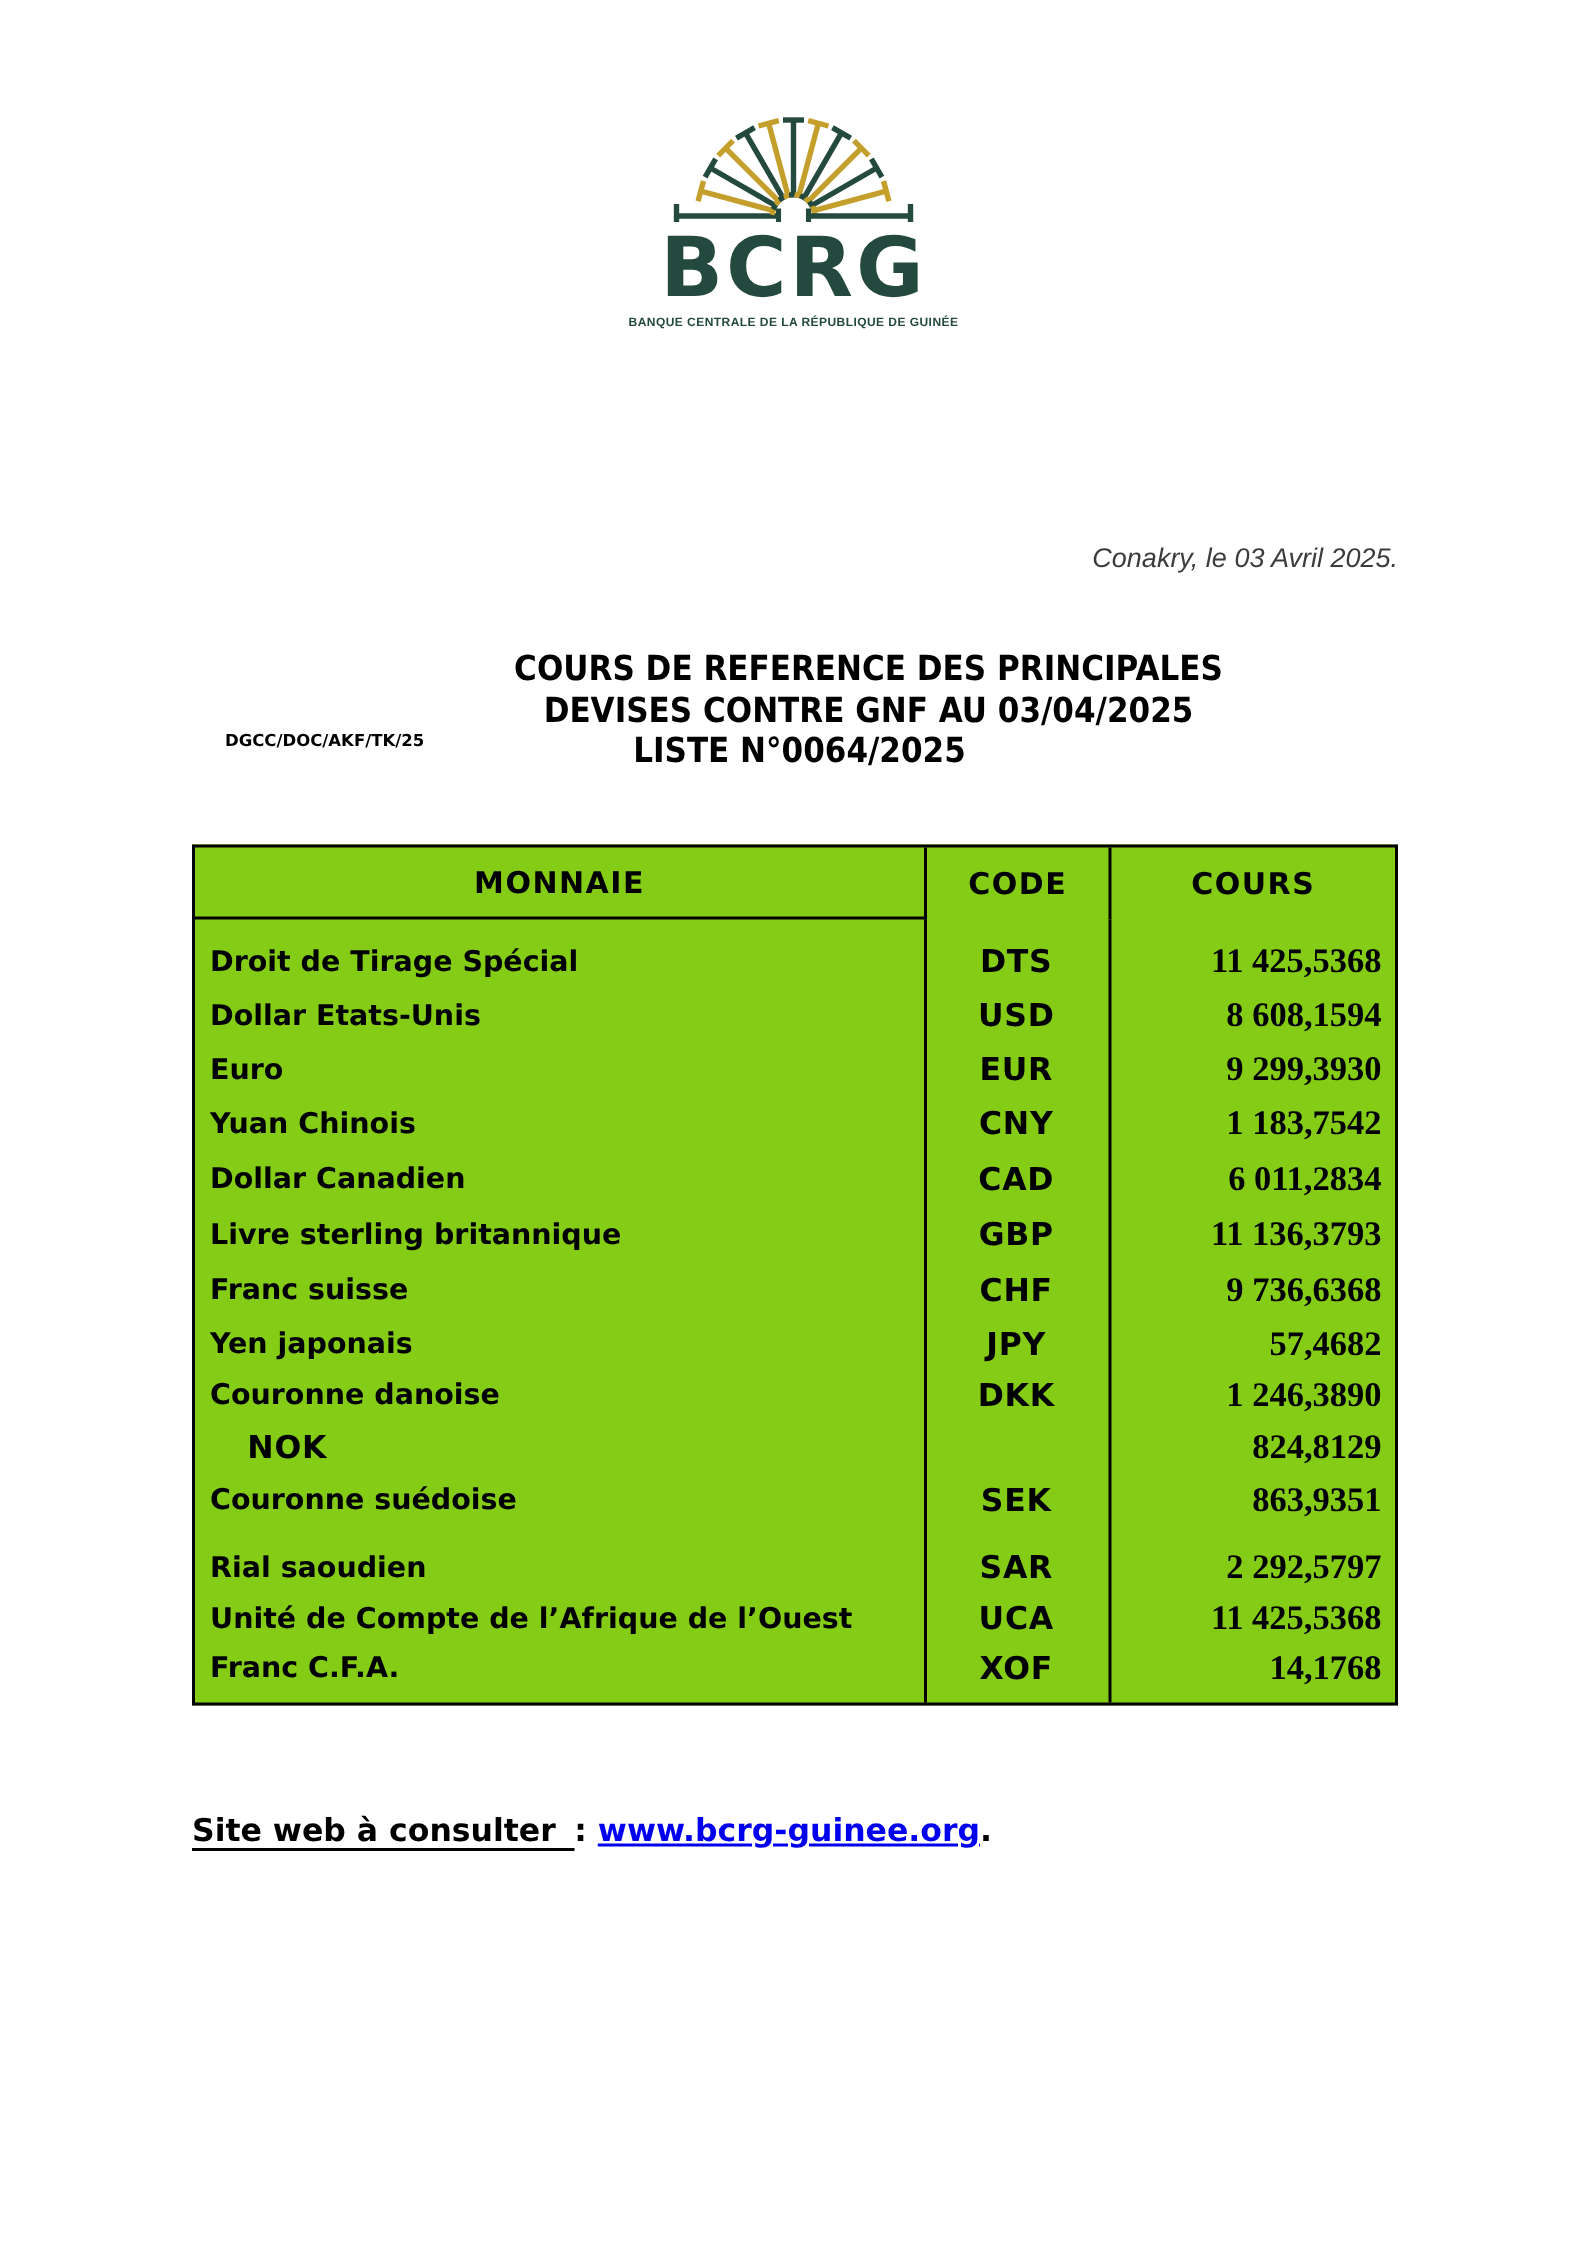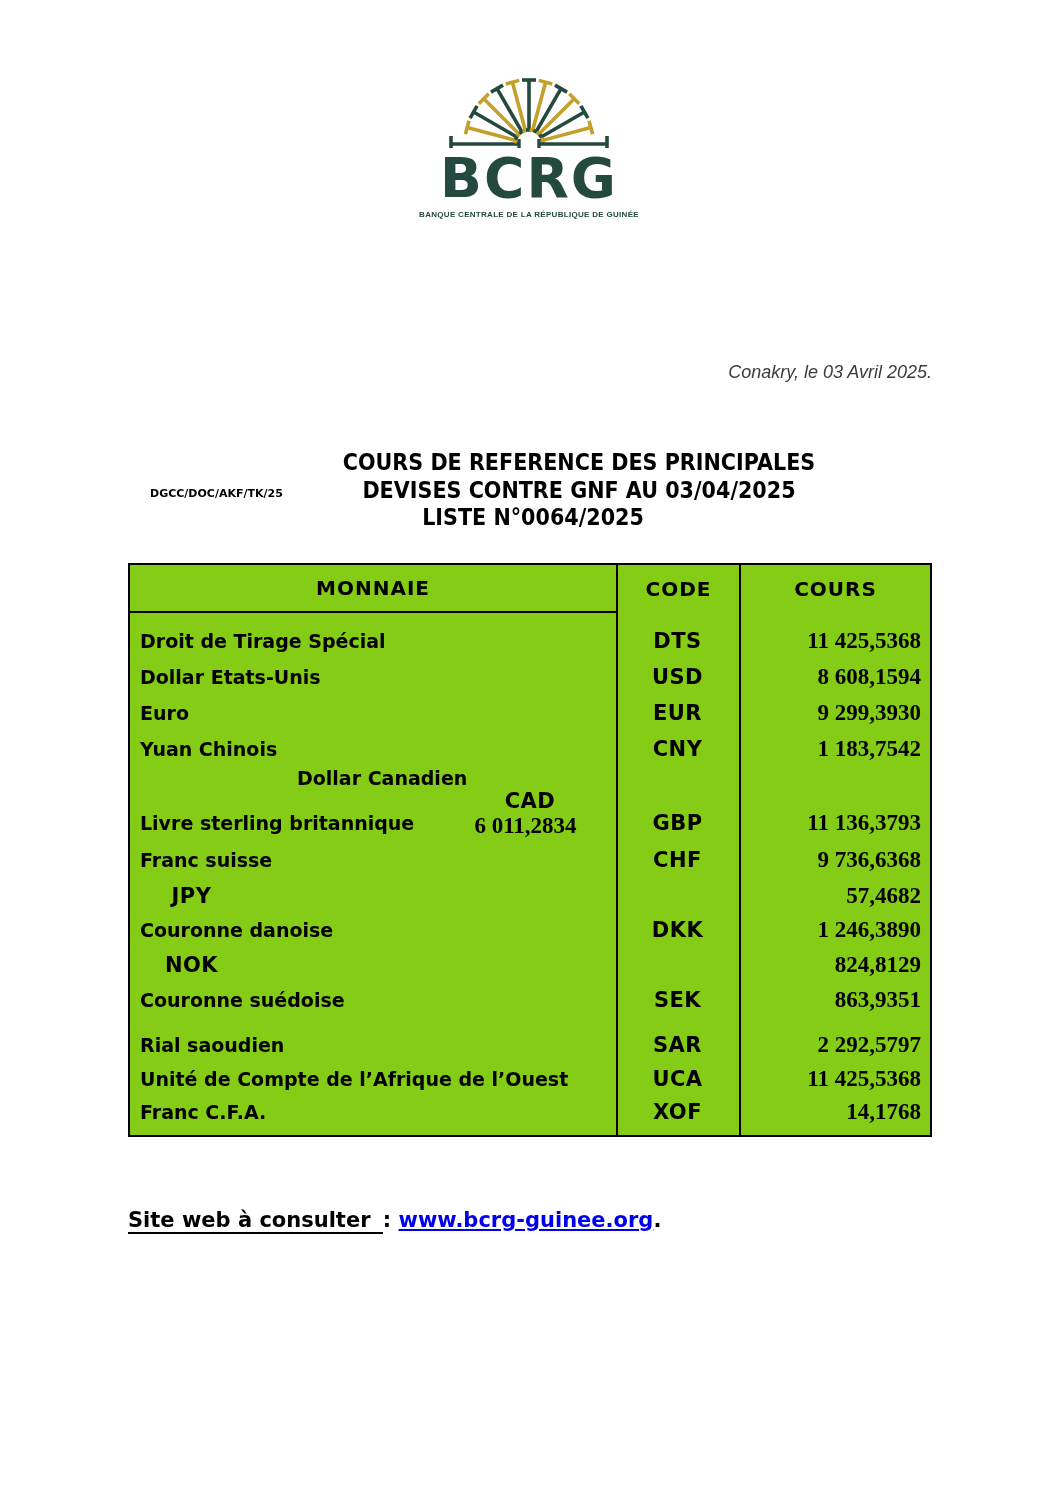--- a/index.html
+++ b/index.html
@@ -19,21 +19,21 @@
     font-family:"Liberation Sans",sans-serif; white-space:nowrap;
   }
   
   .dateline{
     position:absolute; top:362px; right:126px;
     font:italic 18px "Liberation Sans",sans-serif; color:#3c3c3c;
   }
   
   .refnum{position:absolute; top:487px; left:150px; font-weight:700; font-size:11px;}
   
-  .title{position:absolute; top:449px; left:229px; width:700px; text-align:center; font-weight:700; font-size:23px; line-height:27.5px;}
+  .title{position:absolute; top:433px; left:229px; width:700px; text-align:center; font-weight:700; font-size:23px; line-height:27.5px;}
   .title .tline{display:block; transform:scaleX(0.9); transform-origin:center;}
   .title .tline3{transform:translateX(-46px) scaleX(0.9);}
   
   .rates-table{
     position:absolute; top:563px; left:128px; width:804px;
     border:2px solid #000; box-sizing:border-box; background:#84cc16;
   }
   .thead{display:flex; height:48px;}
   .thead .hcell{display:flex; align-items:center; justify-content:center;
     font-weight:700; font-size:20px; letter-spacing:1px; box-sizing:border-box;}
@@ -141,36 +141,37 @@
         <div class="trow" style="height: 36px;">
           <div class="c-name">Euro</div>
           <div class="c-code">EUR</div>
           <div class="c-rate">9 299,3930</div>
         </div>
         <div class="trow" style="height: 36px;">
           <div class="c-name">Yuan Chinois</div>
           <div class="c-code">CNY</div>
           <div class="c-rate">1 183,7542</div>
         </div>
-        <div class="trow" style="height: 37px; flex-direction: column;">
+        <div class="trow" style="height: 37px;">
           <div class="c-name">Dollar Canadien</div>
           <div class="c-code">CAD</div>
           <div class="c-rate">6 011,2834</div>
         </div>
         <div class="trow" style="height: 37px;">
           <div class="c-name">Livre sterling britannique</div>
           <div class="c-code">GBP</div>
           <div class="c-rate">11 136,3793</div>
         </div>
         <div class="trow" style="height: 37px;">
           <div class="c-name">Franc suisse</div>
           <div class="c-code">CHF</div>
           <div class="c-rate">9 736,6368</div>
         </div>
         <div class="trow" style="height: 35px;">
+          <div class="c-name">Yen japonais</div>
           <div class="c-code">JPY</div>
           <div class="c-rate">57,4682</div>
         </div>
         <div class="trow" style="height: 33px;">
           <div class="c-name">Couronne danoise</div>
           <div class="c-code">DKK</div>
           <div class="c-rate">1 246,3890</div>
         </div>
         <div class="trow" style="height: 37px;">
           <div class="c-code">NOK</div>

